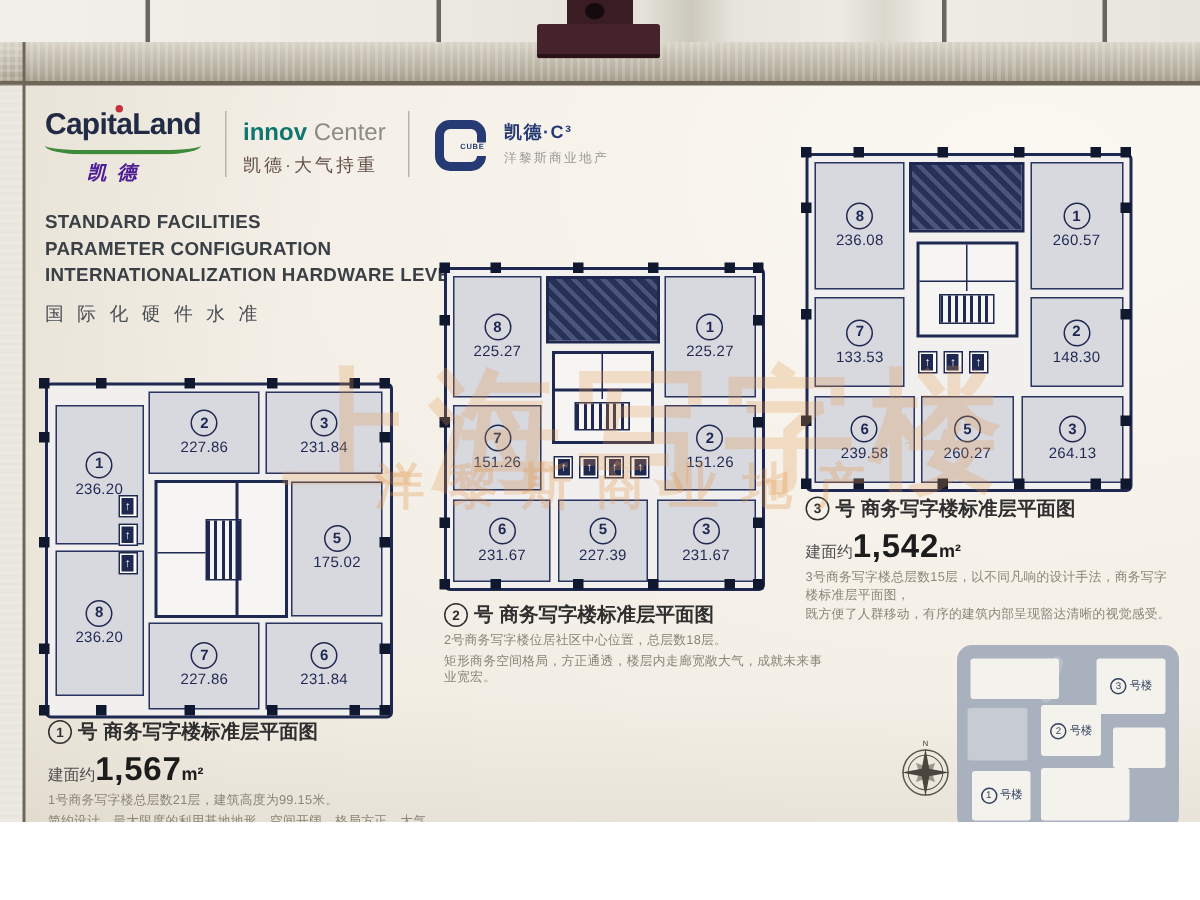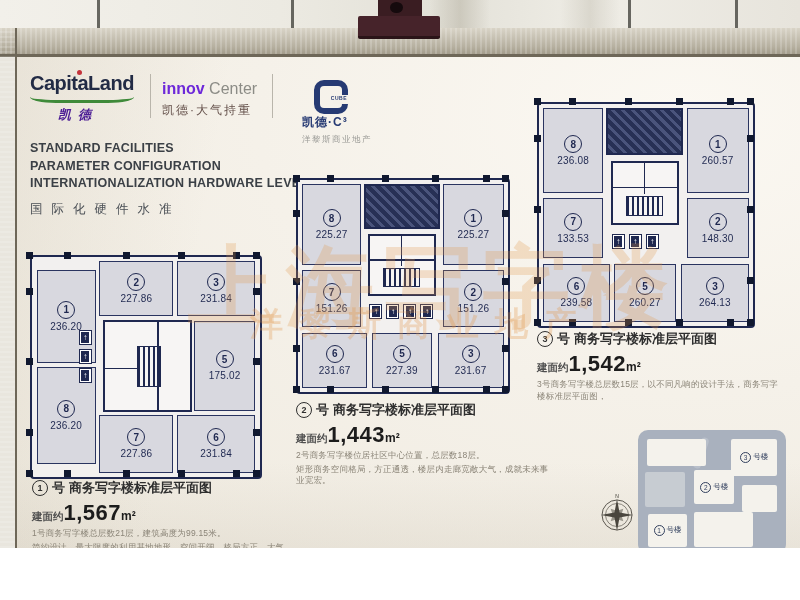--- a/index.html
+++ b/index.html
@@ -47,24 +47,24 @@
   .content{position:absolute;inset:0;z-index:2;}
 
   
   .logo-cl{position:absolute;left:30px;top:72px;width:112px;}
   .cl-word{font-size:20px;font-weight:bold;color:#222b45;letter-spacing:-.5px;position:relative;}
   .cl-dot{position:absolute;left:47px;top:-2px;width:5px;height:5px;background:#c4333b;border-radius:50%;}
   .cl-swoosh{width:104px;height:9px;border-bottom:3px solid #3f8a3a;border-radius:50%/100%;margin-top:-4px;}
   .cl-cn{font-size:13px;font-style:italic;font-weight:bold;color:#4c1d95;letter-spacing:7px;margin:3px 0 0 28px;}
   .logo-div{position:absolute;top:74px;width:1px;height:44px;background:#b9b5ab;}
   .logo-innov{position:absolute;left:162px;top:80px;}
-  .innov-a{font-size:16px;font-weight:bold;color:#6d28d9;}
+  .innov-a{font-size:16px;font-weight:bold;color:#0f766e;}
   .innov-b{font-size:16px;color:#8c8c86;}
   .innov-cn{font-size:12px;color:#64504a;letter-spacing:2px;margin-top:4px;}
-  .logo-cube{position:absolute;left:290px;top:80px;display:flex;align-items:center;flex-direction:column;}
+  .logo-cube{position:absolute;left:290px;top:80px;display:flex;align-items:flex-start;}
   .cube-c{position:relative;width:34px;height:34px;border:6px solid #263a73;border-radius:10px;box-sizing:border-box;}
   .cube-notch{position:absolute;right:-7px;top:9px;width:16px;height:9px;background:#f5f1e9;}
   .cube-word{position:absolute;right:-5px;top:9px;font-size:5px;font-weight:bold;color:#263a73;letter-spacing:.5px;}
   .cube-txt{margin-left:12px;}
   .cube-cn{font-size:12px;font-weight:bold;color:#263a73;letter-spacing:1px;}
   .cube-sub{font-size:8.5px;color:#9a9a96;letter-spacing:1.5px;margin-top:3px;}
 
   
   .heading{position:absolute;left:30px;top:140px;}
   .h-en{font-size:12.5px;font-weight:600;color:#3b4046;line-height:17.5px;letter-spacing:.2px;}
@@ -119,21 +119,21 @@
   .pS .stairs{left:20%;top:55%;width:55%;height:30%;}
   .pS .core-line.l1{left:48%;top:0;width:1.5px;height:52%;}
   .pS .core-line.l2{left:0;top:40%;width:100%;height:1.5px;}
   .pS .lifts{left:34%;top:58.5%;}
 
   
   .caption{position:absolute;width:260px;}
   .cap-title{display:flex;align-items:center;gap:4px;font-size:13px;font-weight:bold;color:#2f2f2f;}
   .cap-title .circ{width:14px;height:14px;font-size:9px;border-color:#2f2f2f;color:#2f2f2f;}
   .cap-area{margin-top:3px;color:#1c1c1c;}
-  .cap-area .lbl{font-size:10.5px;color:#4f4f4f;font-weight:bold;}
+  .cap-area .lbl{font-size:10.5px;color:#4f4f4f;}
   .cap-area .num{font-size:22px;font-weight:bold;letter-spacing:.5px;}
   .cap-area .unit{font-size:12px;font-weight:bold;}
   .cap-desc{font-size:8.5px;color:#8b8578;line-height:11.5px;margin-top:2px;letter-spacing:.2px;}
 
   
   .wm-big{position:absolute;left:188px;top:228px;font-size:88px;font-weight:bold;
     color:rgba(224,150,72,.26);letter-spacing:10px;white-space:nowrap;z-index:3;pointer-events:none;}
   .wm-small{position:absolute;left:250px;top:302px;font-size:33px;font-weight:bold;
     color:rgba(224,150,72,.30);letter-spacing:16px;white-space:nowrap;z-index:3;pointer-events:none;}
 
@@ -329,23 +329,20 @@
         <div class="cm" style="left: 97%; top: 14%;"></div>
         <div class="cm" style="left: 97%; top: 46%;"></div>
         <div class="cm" style="left: 97%; top: 78%;"></div>
       </div>
     <div class="caption" style="left:296px;top:401px;">
       <div class="cap-title">
         <span class="circ">2</span>
         <span>号</span>
         <span>商务写字楼标准层平面图</span>
       </div>
-      <div class="cap-area">
-        <span class="lbl">建面约</span><span class="num">1,443</span><span class="unit">m²</span>
-      </div>
       <div class="cap-desc">2号商务写字楼位居社区中心位置，总层数18层。</div>
       <div class="cap-desc">矩形商务空间格局，方正通透，楼层内走廊宽敞大气，成就未来事业宽宏。</div>
     </div>
 
     <div class="plan pS p3" style="left:537px;top:102px;width:218px;height:226px;">
       <div class="hatch"></div>
       <div class="u u-8">
           <span class="circ">8</span>
           <span class="area">236.08</span>
         </div>
@@ -405,20 +402,21 @@
     <div class="caption" style="left:537px;top:330px;width:248px;">
       <div class="cap-title">
         <span class="circ">3</span>
         <span>号</span>
         <span>商务写字楼标准层平面图</span>
       </div>
       <div class="cap-area">
         <span class="lbl">建面约</span><span class="num">1,542</span><span class="unit">m²</span>
       </div>
       <div class="cap-desc">3号商务写字楼总层数15层，以不同凡响的设计手法，商务写字楼标准层平面图，</div>
+      <div class="cap-desc">既方便了人群移动，有序的建筑内部呈现豁达清晰的视觉感受。</div>
     </div>
 
     <div class="sitemap">
       <div class="road" style="left:40%;top:6%;width:8px;height:26%;transform:rotate(18deg);"></div>
       <div class="bld" style="left:6%;top:7%;width:40%;height:22%;"></div>
       <div class="bld" style="left:63%;top:7%;width:31%;height:30%;">
         <span class="mini-circ">3</span>
           <span class="mini-txt">号楼</span>
       </div>
       <div class="bld grey" style="left:5%;top:34%;width:27%;height:28%;"></div>

